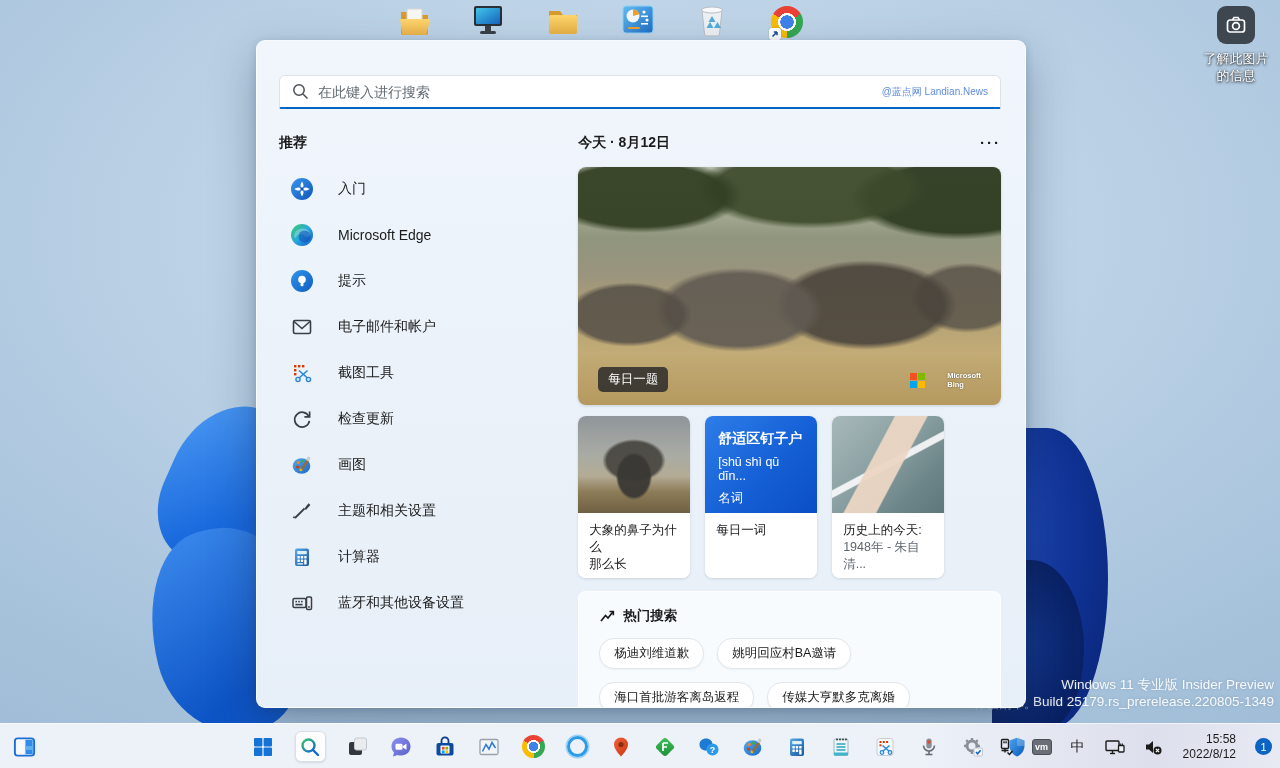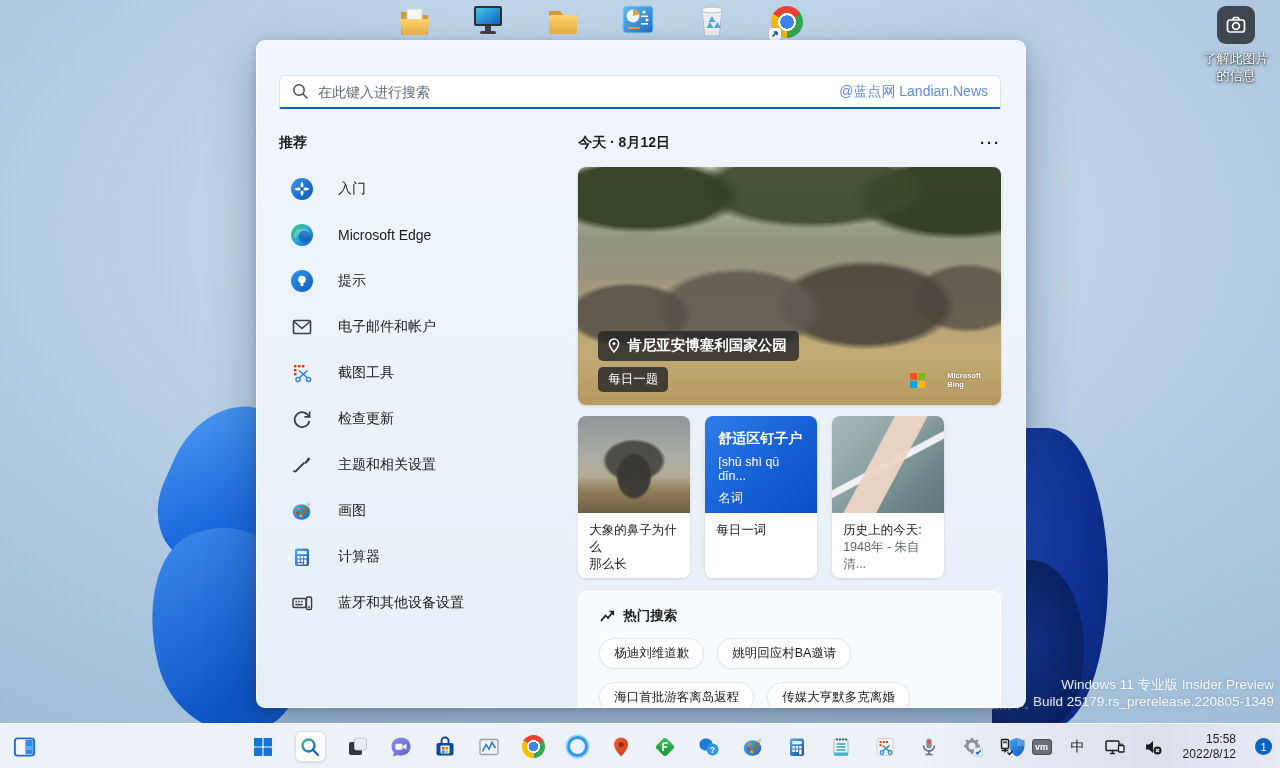--- a/index.html
+++ b/index.html
@@ -50,21 +50,21 @@
   .panel { position:absolute; left:256px; top:40px; width:770px; height:668px; z-index:20;
     background:linear-gradient(180deg,#f1f6fc 0%, #eaf1f9 60%, #e7eff8 100%);
     border:1px solid rgba(255,255,255,.65); border-radius:9px;
     box-shadow:0 18px 45px rgba(30,50,80,.35), 0 2px 8px rgba(30,50,80,.18); overflow:hidden; }
 
   .searchbox { margin:34px 24px 0 22px; height:34px; background:#fff; border:1px solid #dbe2ea;
     border-bottom:2px solid #0067c0; border-radius:6px 6px 2px 2px; display:flex; align-items:center; padding:0 12px; }
   .searchbox input { flex:1; border:none; outline:none; background:transparent; font-size:14px; color:#1b1b1b;
     font-family:inherit; margin-left:9px; }
   .searchbox input::placeholder { color:#636b74; }
-  .search-branding { font-size:14px; color:#5f8cdb; white-space:nowrap; cursor:pointer; }
+  .search-branding { font-size:10px; color:#5f8cdb; white-space:nowrap; cursor:pointer; }
 
   .columns { display:flex; margin-top:25px; padding:0 24px 0 22px; }
   .col-left { width:300px; }
   .col-right { width:424px; }
 
   .section-header { font-size:14px; font-weight:bold; color:#1b1b1b; }
   .col-left .section-header { margin-left:0; }
 
   .side-list { margin-top:14px; }
   .side-item { display:flex; align-items:center; height:46px; padding-left:10px; border-radius:6px; cursor:pointer; }
@@ -360,47 +360,47 @@
               <path d="M18.8 9.5 A7.4 7.4 0 1 0 19.4 13.8" fill="none" stroke="#3a3f46" stroke-width="1.7"></path>
               <path d="M19.6 4.5 L19.6 9.8 L14.4 9.8" fill="none" stroke="#3a3f46" stroke-width="1.7"></path>
             </svg>
           </span>
           <span class="s-label">检查更新</span>
         </div>
 
         <div class="side-item">
           <span class="s-icon">
             <svg width="24" height="24" viewBox="0 0 24 24">
-              <line x1="5" y1="19" x2="14.5" y2="9.5" stroke="#3a3f46" stroke-width="1.8"></line>
-              <path d="M14.5 9.5 L18.5 4.2 L20.4 6.1 L15.9 11 Z" fill="#3a3f46"></path>
-              <path d="M5 19 c-1 .4 -1.8 .2 -2.4 -.4 .8 -.4 1.2 -1.2 1.4 -2 z" fill="#3a3f46"></path>
-            </svg>
-          </span>
-          <span class="s-label">主题和相关设置</span>
-        </div>
-
-        <div class="side-item">
-          <span class="s-icon">
-            <svg width="24" height="24" viewBox="0 0 24 24">
               <defs>
                   <linearGradient id="palG" x1="0" y1="0" x2="1" y2="1">
                     <stop offset="0" stop-color="#54aaec"></stop>
                     <stop offset="1" stop-color="#1767c8"></stop>
                   </linearGradient>
                 </defs>
               <ellipse cx="11.5" cy="13" rx="8.8" ry="7.8" fill="url(#palG)"></ellipse>
               <circle cx="8.3" cy="9.6" r="1.7" fill="#f0832c"></circle>
               <circle cx="12.5" cy="8" r="1.6" fill="#3fae49"></circle>
               <circle cx="7.6" cy="14" r="1.6" fill="#d83b01"></circle>
               <circle cx="11" cy="16.8" r="1.5" fill="#f2b705"></circle>
               <rect x="13.5" y="6.5" width="2.6" height="11" rx="1.2" fill="#9a6a34" transform="rotate(35 15 12)"></rect>
               <rect x="16.7" y="3.6" width="3.4" height="4.4" rx="1.4" fill="#c8cdd4" transform="rotate(35 18.4 5.8)"></rect>
             </svg>
           </span>
           <span class="s-label">画图</span>
+        </div>
+
+        <div class="side-item">
+          <span class="s-icon">
+            <svg width="24" height="24" viewBox="0 0 24 24">
+              <line x1="5" y1="19" x2="14.5" y2="9.5" stroke="#3a3f46" stroke-width="1.8"></line>
+              <path d="M14.5 9.5 L18.5 4.2 L20.4 6.1 L15.9 11 Z" fill="#3a3f46"></path>
+              <path d="M5 19 c-1 .4 -1.8 .2 -2.4 -.4 .8 -.4 1.2 -1.2 1.4 -2 z" fill="#3a3f46"></path>
+            </svg>
+          </span>
+          <span class="s-label">主题和相关设置</span>
         </div>
 
         <div class="side-item">
           <span class="s-icon">
             <svg width="24" height="24" viewBox="0 0 24 24">
               <defs>
                   <linearGradient id="calG" x1="0" y1="0" x2="1" y2="1">
                     <stop offset="0" stop-color="#58aae8"></stop>
                     <stop offset="1" stop-color="#18549d"></stop>
                   </linearGradient>
@@ -441,27 +441,20 @@
       </div>
     </div>
 
     <div class="col-right">
       <div class="right-head">
         <span class="section-header">今天 · 8月12日</span>
         <span class="more-dots">···</span>
       </div>
 
       <div class="hero">
-        <span class="hero-badge hero-loc">
-          <svg width="12" height="15" viewBox="0 0 12 15">
-            <path d="M6 1 a4.6 4.6 0 0 1 4.6 4.6 C10.6 9.2 6 14 6 14 S1.4 9.2 1.4 5.6 A4.6 4.6 0 0 1 6 1 z" fill="none" stroke="#fff" stroke-width="1.5"></path>
-            <circle cx="6" cy="5.6" r="1.5" fill="#fff"></circle>
-          </svg>
-          <span>肯尼亚安博塞利国家公园</span>
-        </span>
         <span class="hero-badge hero-daily">每日一题</span>
         <span class="bing-logo">
           <span class="bing-grid">
             <i style="background:#f25022"></i>
               <i style="background:#7fba00"></i>
               <i style="background:#00a4ef"></i>
               <i style="background:#ffb900"></i>
           </span>
           <span class="bing-text">
             <div>Microsoft</div>

